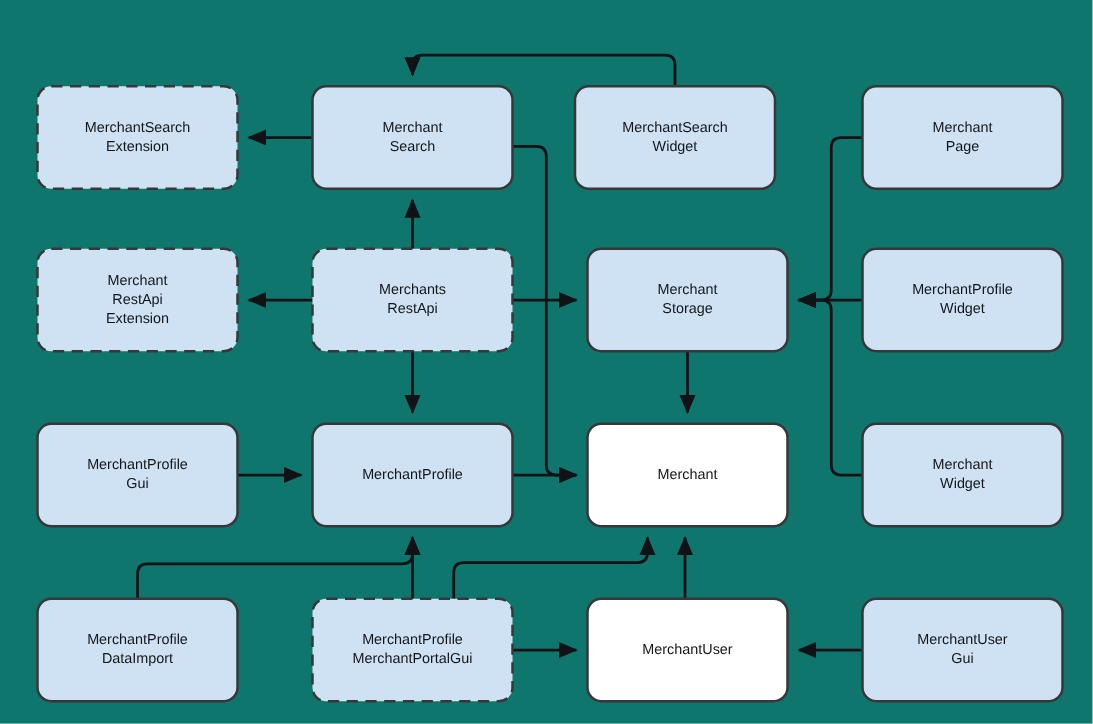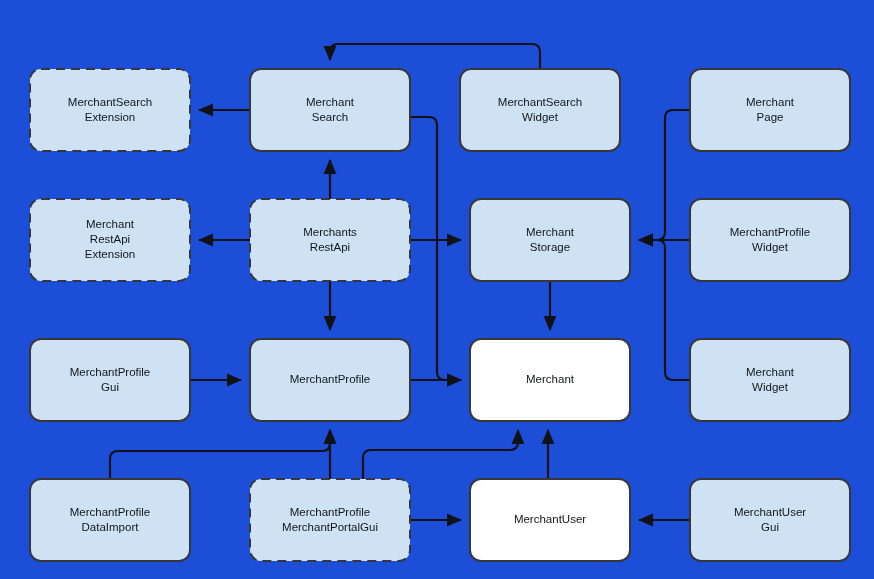--- a/index.html
+++ b/index.html
@@ -10,21 +10,21 @@
   body {
     width: 874px;
     height: 579px;
     font-family: "Liberation Sans", sans-serif;
     overflow: hidden;
   }
   #diagram-root {
     position: relative;
     width: 874px;
     height: 579px;
-    background: #1d4ed8;
+    background: #0f766e;
   }
   svg#diagram-svg {
     display: block;
     width: 874px;
     height: 579px;
   }
   .node-rect {
     stroke: #37373a;
     stroke-width: 2;
   }

